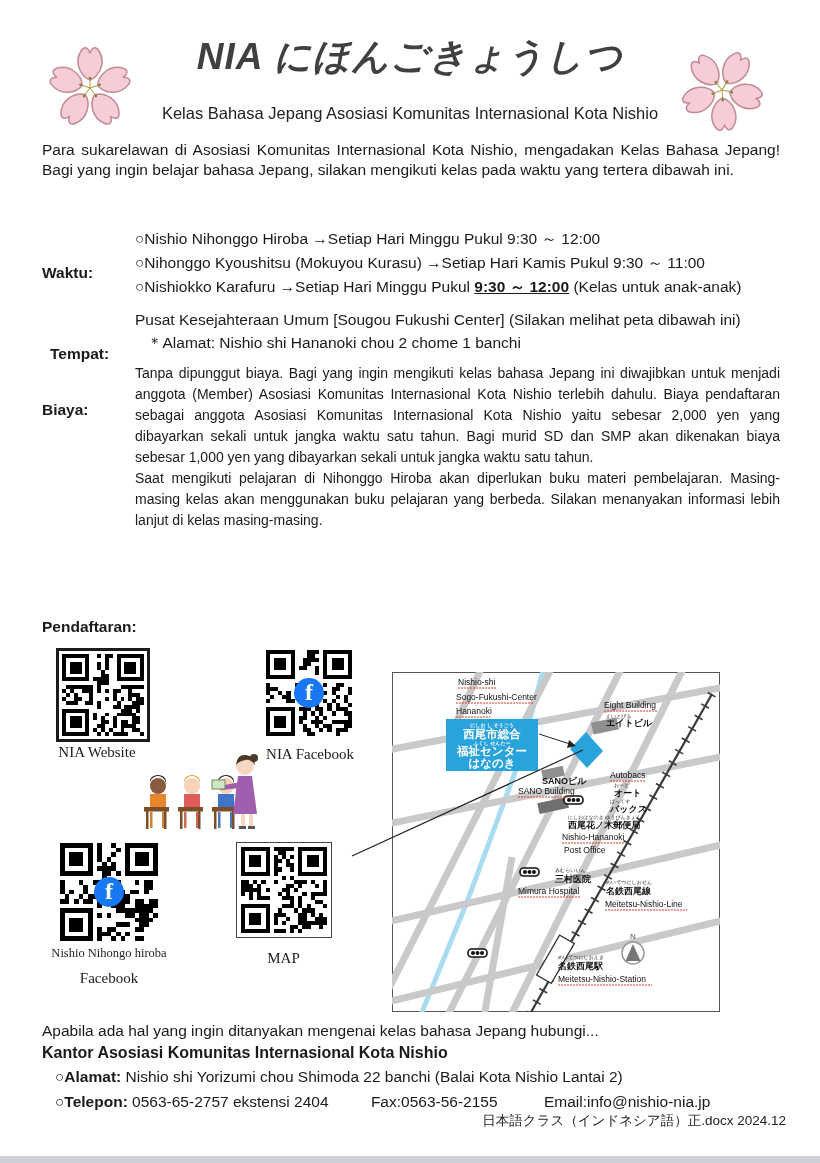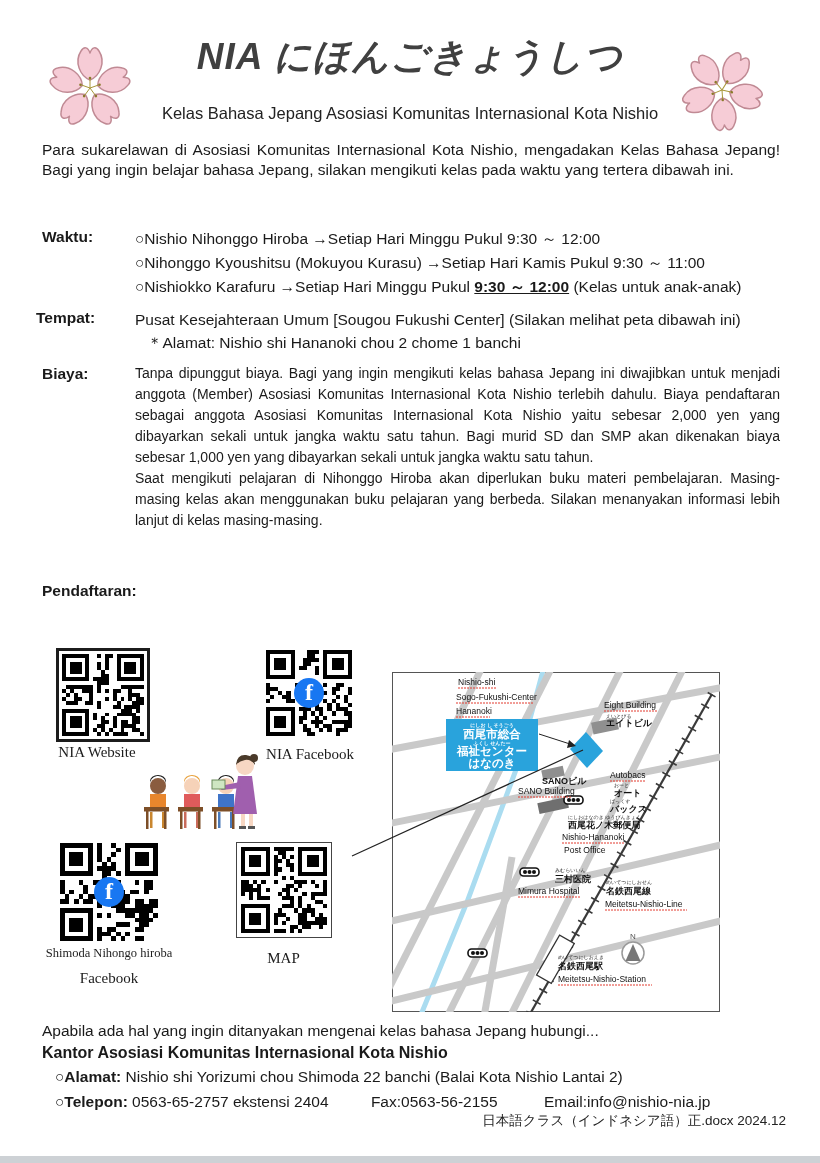--- a/index.html
+++ b/index.html
@@ -10,24 +10,24 @@
   
   .title{left:140px;right:140px;top:32px;text-align:center;font-size:37px;
          font-style:italic;font-weight:600;letter-spacing:1px;color:#404040;}
   .subtitle{left:0;right:0;top:104px;text-align:center;font-size:16.5px;font-weight:500;color:#222;}
   .flower{width:104px;height:104px;}
   .flower-l{left:38px;top:36px;}
   .flower-r{left:670px;top:38px;}
 
   
   .intro{left:42px;top:140px;width:738px;font-size:15.5px;line-height:1.28;text-align:justify;}
-  .sec-label{font-weight:700;font-size:15.5px;}
+  .sec-label{font-weight:700;font-size:15.5px;margin-top:36px;}
   .waktu-label{left:42px;top:228px;}
   .waktu-body{left:135px;top:227px;width:660px;font-size:15.5px;line-height:1.55;}
-  .tempat-label{left:36px;top:309px;}
+  .tempat-label{left:50px;top:309px;}
   .tempat-body{left:135px;top:308px;width:660px;font-size:15.5px;line-height:1.5;}
   .tempat-line2{padding-left:12px;}
   .biaya-label{left:42px;top:365px;}
   .biaya-body{left:135px;top:363px;width:645px;font-size:14px;line-height:1.5;text-align:justify;}
   .pend-label{left:42px;top:582px;}
   .pend-body{left:160px;top:581px;width:620px;font-size:15.5px;line-height:1.5;text-align:justify;}
   .btime{font-weight:700;text-decoration:underline;}
 
   
   .qr-box{background:#fff;}
@@ -559,21 +559,21 @@
           <rect x="14" y="0" width="7" height="7" fill="#000"></rect>
           <rect x="15" y="1" width="5" height="5" fill="#fff"></rect>
           <rect x="16" y="2" width="3" height="3" fill="#000"></rect>
           <rect x="0" y="14" width="7" height="7" fill="#000"></rect>
           <rect x="1" y="15" width="5" height="5" fill="#fff"></rect>
           <rect x="2" y="16" width="3" height="3" fill="#000"></rect>
         </svg>
       </div>
     <div class="fb-badge">f</div>
   </div>
-  <div class="abs qr-label lab3a">Shimoda Nihongo hiroba</div>
+  <div class="abs qr-label lab3a">Nishio Nihongo hiroba</div>
   <div class="abs qr-label lab3b">Facebook</div>
 
   <div class="abs qr-box qr-frame1 qr4">
       <div class="qr-code">
         <svg viewBox="0 0 21 21" shape-rendering="crispEdges" preserveAspectRatio="none">
           <rect x="8" y="0" width="1" height="1"></rect>
           <rect x="9" y="0" width="1" height="1"></rect>
           <rect x="10" y="0" width="1" height="1"></rect>
           <rect x="11" y="0" width="1" height="1"></rect>
           <rect x="12" y="0" width="1" height="1"></rect>

